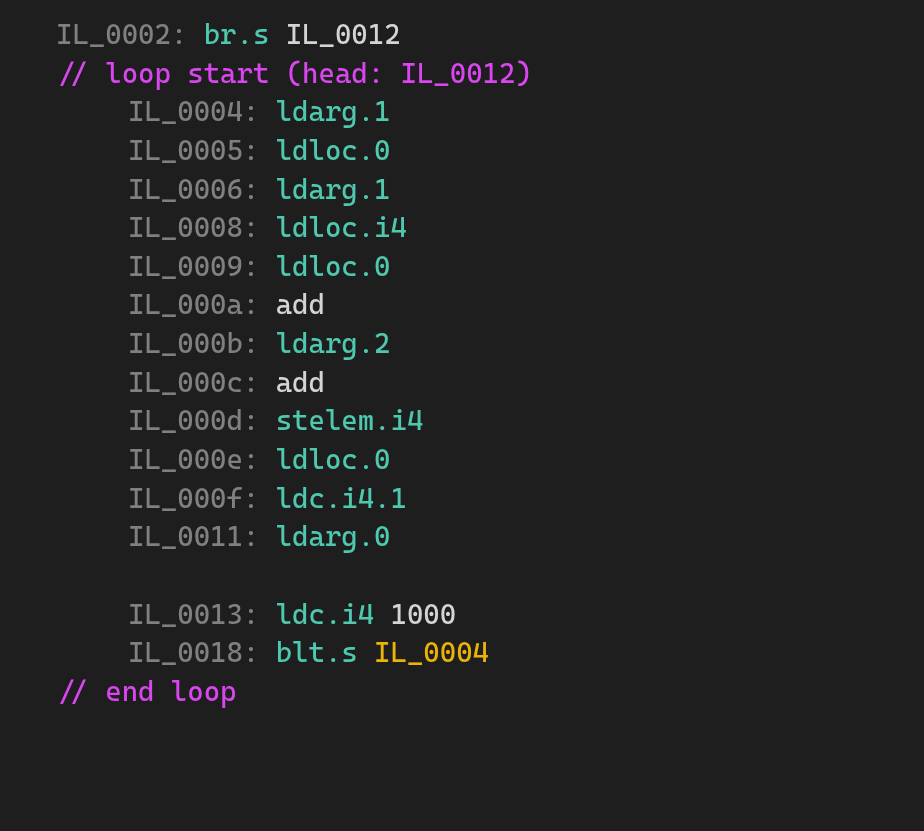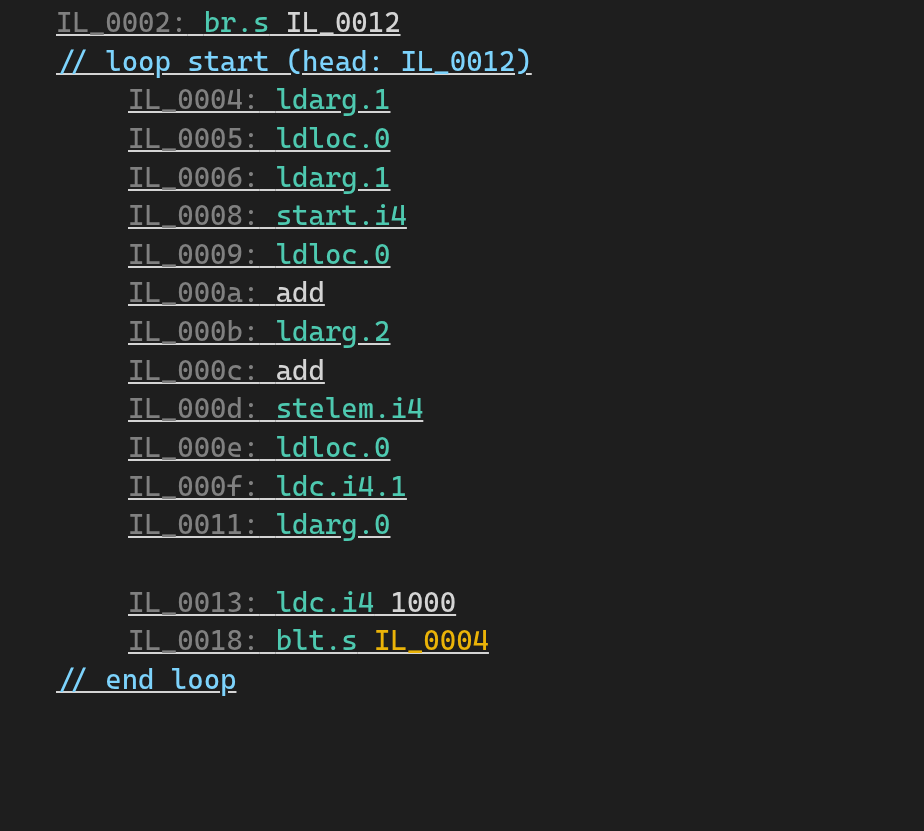--- a/index.html
+++ b/index.html
@@ -12,22 +12,21 @@
       font-family: 'Cascadia Code', 'Consolas', 'Courier New', monospace;
       font-size: 28px;
       line-height: 1.38;
       padding: 0;
       color: #d4d4d4;
       width: 924px;
       height: 831px;
       overflow: hidden;
     }
     .code-container {
-      padding: 4px 0;
-      text-decoration: underline;
+      padding: 16px 0;
     }
     .code-line {
       white-space: pre;
       padding-left: 56px;
     }
     .code-line.indent-1 {
       padding-left: 128px;
     }
     .label {
       color: #808080;
@@ -38,36 +37,36 @@
     .opcode-white {
       color: #d4d4d4;
     }
     .target {
       color: #d4d4d4;
     }
     .target-gray {
       color: #eab308;
     }
     .comment {
-      color: #7dd3fc;
+      color: #d946ef;
     }
     .blank-line {
       height: 39px;
     }
   </style>
 </head>
 <body>
 
 <div class="code-container" id="code-container">
     <div class="code-line"><span class="label">IL_0002:</span> <span class="opcode">br.s</span><span class="target"> IL_0012</span></div>
     <div class="code-line"><span class="comment">// loop start (head: IL_0012)</span></div>
     <div class="code-line indent-1"><span class="label">IL_0004:</span> <span class="opcode">ldarg.1</span></div>
     <div class="code-line indent-1"><span class="label">IL_0005:</span> <span class="opcode">ldloc.0</span></div>
     <div class="code-line indent-1"><span class="label">IL_0006:</span> <span class="opcode">ldarg.1</span></div>
-    <div class="code-line indent-1"><span class="label">IL_0008:</span> <span class="opcode">start.i4</span></div>
+    <div class="code-line indent-1"><span class="label">IL_0008:</span> <span class="opcode">ldloc.i4</span></div>
     <div class="code-line indent-1"><span class="label">IL_0009:</span> <span class="opcode">ldloc.0</span></div>
     <div class="code-line indent-1"><span class="label">IL_000a:</span> <span class="opcode-white">add</span></div>
     <div class="code-line indent-1"><span class="label">IL_000b:</span> <span class="opcode">ldarg.2</span></div>
     <div class="code-line indent-1"><span class="label">IL_000c:</span> <span class="opcode-white">add</span></div>
     <div class="code-line indent-1"><span class="label">IL_000d:</span> <span class="opcode">stelem.i4</span></div>
     <div class="code-line indent-1"><span class="label">IL_000e:</span> <span class="opcode">ldloc.0</span></div>
     <div class="code-line indent-1"><span class="label">IL_000f:</span> <span class="opcode">ldc.i4.1</span></div>
     <div class="code-line indent-1"><span class="label">IL_0011:</span> <span class="opcode">ldarg.0</span></div>
     <div class="blank-line"></div>
     <div class="code-line indent-1"><span class="label">IL_0013:</span> <span class="opcode">ldc.i4</span><span class="target"> 1000</span></div>

